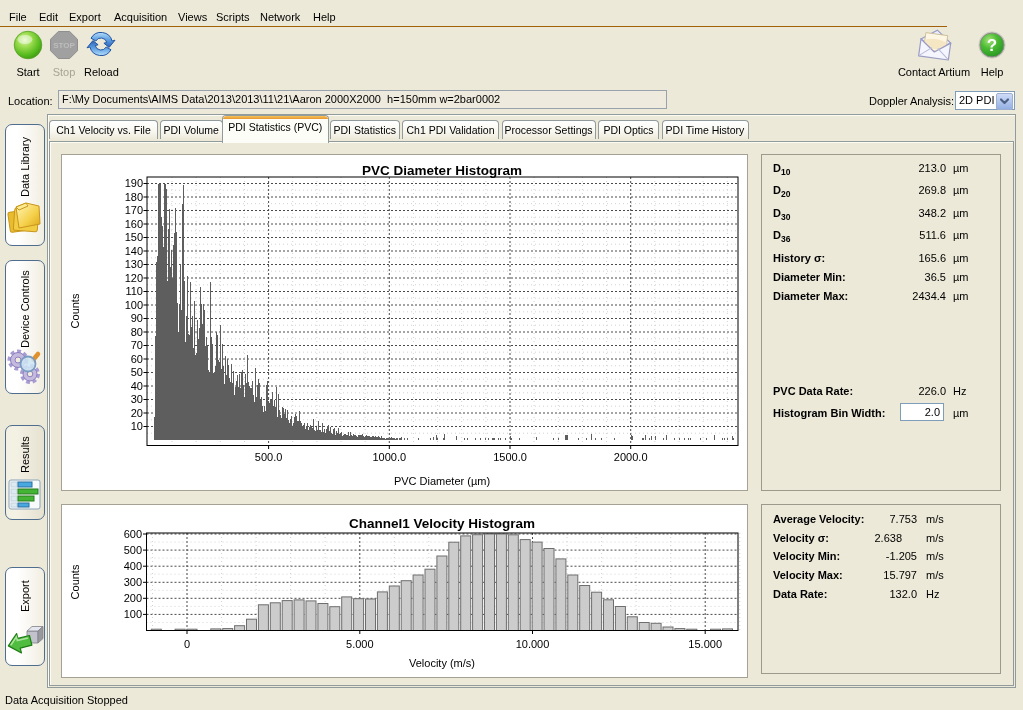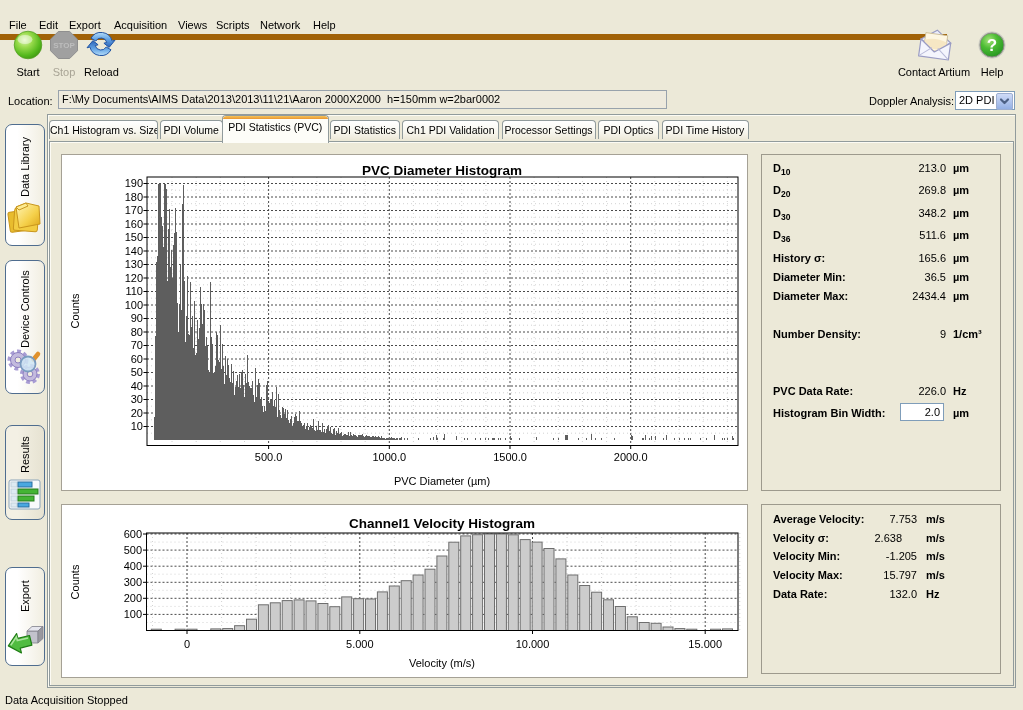--- a/index.html
+++ b/index.html
@@ -1,17 +1,17 @@
 <!DOCTYPE html>
 <html><head><meta charset="utf-8"><style>
 html,body{margin:0;padding:0}
 body{width:1023px;height:710px;background:#ece9d8;font-family:"Liberation Sans",sans-serif;font-size:11px;color:#000;position:relative;overflow:hidden}
 .abs{position:absolute}
 
-#menu{left:0;top:16px;width:947px;height:18px;border-bottom:6px solid #a16207}
+#menu{left:0;top:8px;width:947px;height:18px;border-bottom:1px solid #a16207}
 #menu span{position:absolute;top:3px}
 
 .tlab{top:66px;text-align:center}
 
 #locfield{left:58px;top:90px;width:604px;height:17px;border:1px solid #98a2ac;background:#eeeadd;line-height:17px;padding-left:3px;white-space:pre}
 #combo{left:955px;top:91px;width:55px;height:17px;border:1px solid #7f9db9;background:#fff;line-height:17px;padding-left:3px}
 
 .sbtn{left:5px;width:38px;border:1.5px solid #4f6d8f;border-radius:7px;background:linear-gradient(to right,#ffffff 30%,#f1eee1)}
 .sbtn .vt{position:absolute;left:0;top:4px;width:100%;display:flex;align-items:center;justify-content:center;writing-mode:vertical-rl;transform:rotate(180deg)}
 .sbtn svg{position:absolute;left:50%;transform:translateX(-50%);bottom:6px}
@@ -19,21 +19,21 @@
 #tabc{left:47px;top:114px;width:967px;height:572px;border:1px solid #919b9c;background:#ece9d8;box-shadow:inset 1px 1px 0 #fcfbf4}
 .tab{position:absolute;top:120px;height:18px;border:1px solid #919b9c;border-bottom:none;border-radius:4px 4px 0 0;background:linear-gradient(#ffffff,#f8f7ef 60%,#ede9da);text-align:center;line-height:18px;z-index:2;white-space:nowrap;font-size:10.5px;overflow:hidden}
 #tabactive{top:115px;height:27px;background:#fdfdf8;z-index:3;line-height:23px}
 #tabactive i{position:absolute;left:0;top:0;width:100%;height:3px;background:linear-gradient(#f6c35a,#e8962e);border-radius:3px 3px 0 0;font-style:normal}
 
 .wpanel{background:#fff;border:1px solid #a5a195}
 .spanel{border:1px solid #9d9a8d}
 .srow{position:absolute;left:11px;right:8px;height:14px}
 .srow .lab{position:absolute;left:0;font-weight:bold}
 .srow .val{position:absolute;right:46px;width:90px;text-align:right;font-weight:normal}
-.srow .un{position:absolute;left:180px;font-weight:bold}
+.srow .un{position:absolute;left:180px;font-weight:normal}
 sub{font-size:8.5px;font-weight:bold;vertical-align:-3px}
 </style></head><body>
 <div id="menu" class="abs">
     <span style="left:9px">File</span>
     <span style="left:39px">Edit</span>
     <span style="left:69px">Export</span>
     <span style="left:114px">Acquisition</span>
     <span style="left:178px">Views</span>
     <span style="left:216px">Scripts</span>
     <span style="left:260px">Network</span>
@@ -169,21 +169,21 @@
       </g>
 <g transform="rotate(-14 14 22)">
 <path d="M2,22 L13,12 L13,17 L25,17 L25,27 L13,27 L13,32 Z" fill="#50bc40" stroke="#1e7c14" stroke-width="1.2" stroke-linejoin="round"></path>
 <path d="M4.5,22 L12,15.2 L12,19 L23,19" fill="none" stroke="#aae49c" stroke-width="1.6"></path>
 </g>
     </svg>
   </div>
 
 <div class="abs" id="tabc"></div>
 <div class="abs" style="left:49px;top:141px;width:963px;height:543px;border:1px solid #919b9c;box-shadow:inset 1px 1px 0 #fcfbf4;z-index:1"></div>
-<div class="abs tab" style="left:49px;width:107px">Ch1 Histogram vs. Size</div>
+<div class="abs tab" style="left:49px;width:107px">Ch1 Velocity vs. File</div>
 <div class="abs tab" style="left:159.5px;width:61.5px">PDI Volume</div>
 <div class="abs tab" id="tabactive" style="left:222px;width:104.5px"><i></i>PDI Statistics (PVC)</div>
 <div class="abs tab" style="left:329.5px;width:68.5px">PDI Statistics</div>
 <div class="abs tab" style="left:402px;width:95px">Ch1 PDI Validation</div>
 <div class="abs tab" style="left:501.5px;width:92px">Processor Settings</div>
 <div class="abs tab" style="left:598px;width:59px">PDI Optics</div>
 <div class="abs tab" style="left:661.5px;width:85px">PDI Time History</div>
 
 <div class="abs wpanel" style="left:61px;top:154px;width:685px;height:335px">
     <svg width="687" height="337" style="position:absolute;left:0;top:0">
@@ -438,25 +438,20 @@
 <div class="srow" style="top:116px">
       <span class="lab">Diameter Min:</span>
       <span class="val">36.5</span>
       <span class="un">µm</span>
     </div>
 <div class="srow" style="top:135px">
       <span class="lab">Diameter Max:</span>
       <span class="val">2434.4</span>
       <span class="un">µm</span>
     </div>
-<div class="srow" style="top:173px">
-      <span class="lab">Number Density:</span>
-      <span class="val">9</span>
-      <span class="un">1/cm³</span>
-    </div>
 <div class="srow" style="top:230px">
       <span class="lab">PVC Data Rate:</span>
       <span class="val">226.0</span>
       <span class="un">Hz</span>
     </div>
 <div class="srow" style="top:252px">
       <span class="lab">Histogram Bin Width:</span>
 <span style="position:absolute;left:127px;top:-4px;width:39px;height:14px;border:1px solid #7f9db9;background:#fff;text-align:right;padding:2px 3px 0 0">2.0</span>
 <span class="un">µm</span>
     </div>

